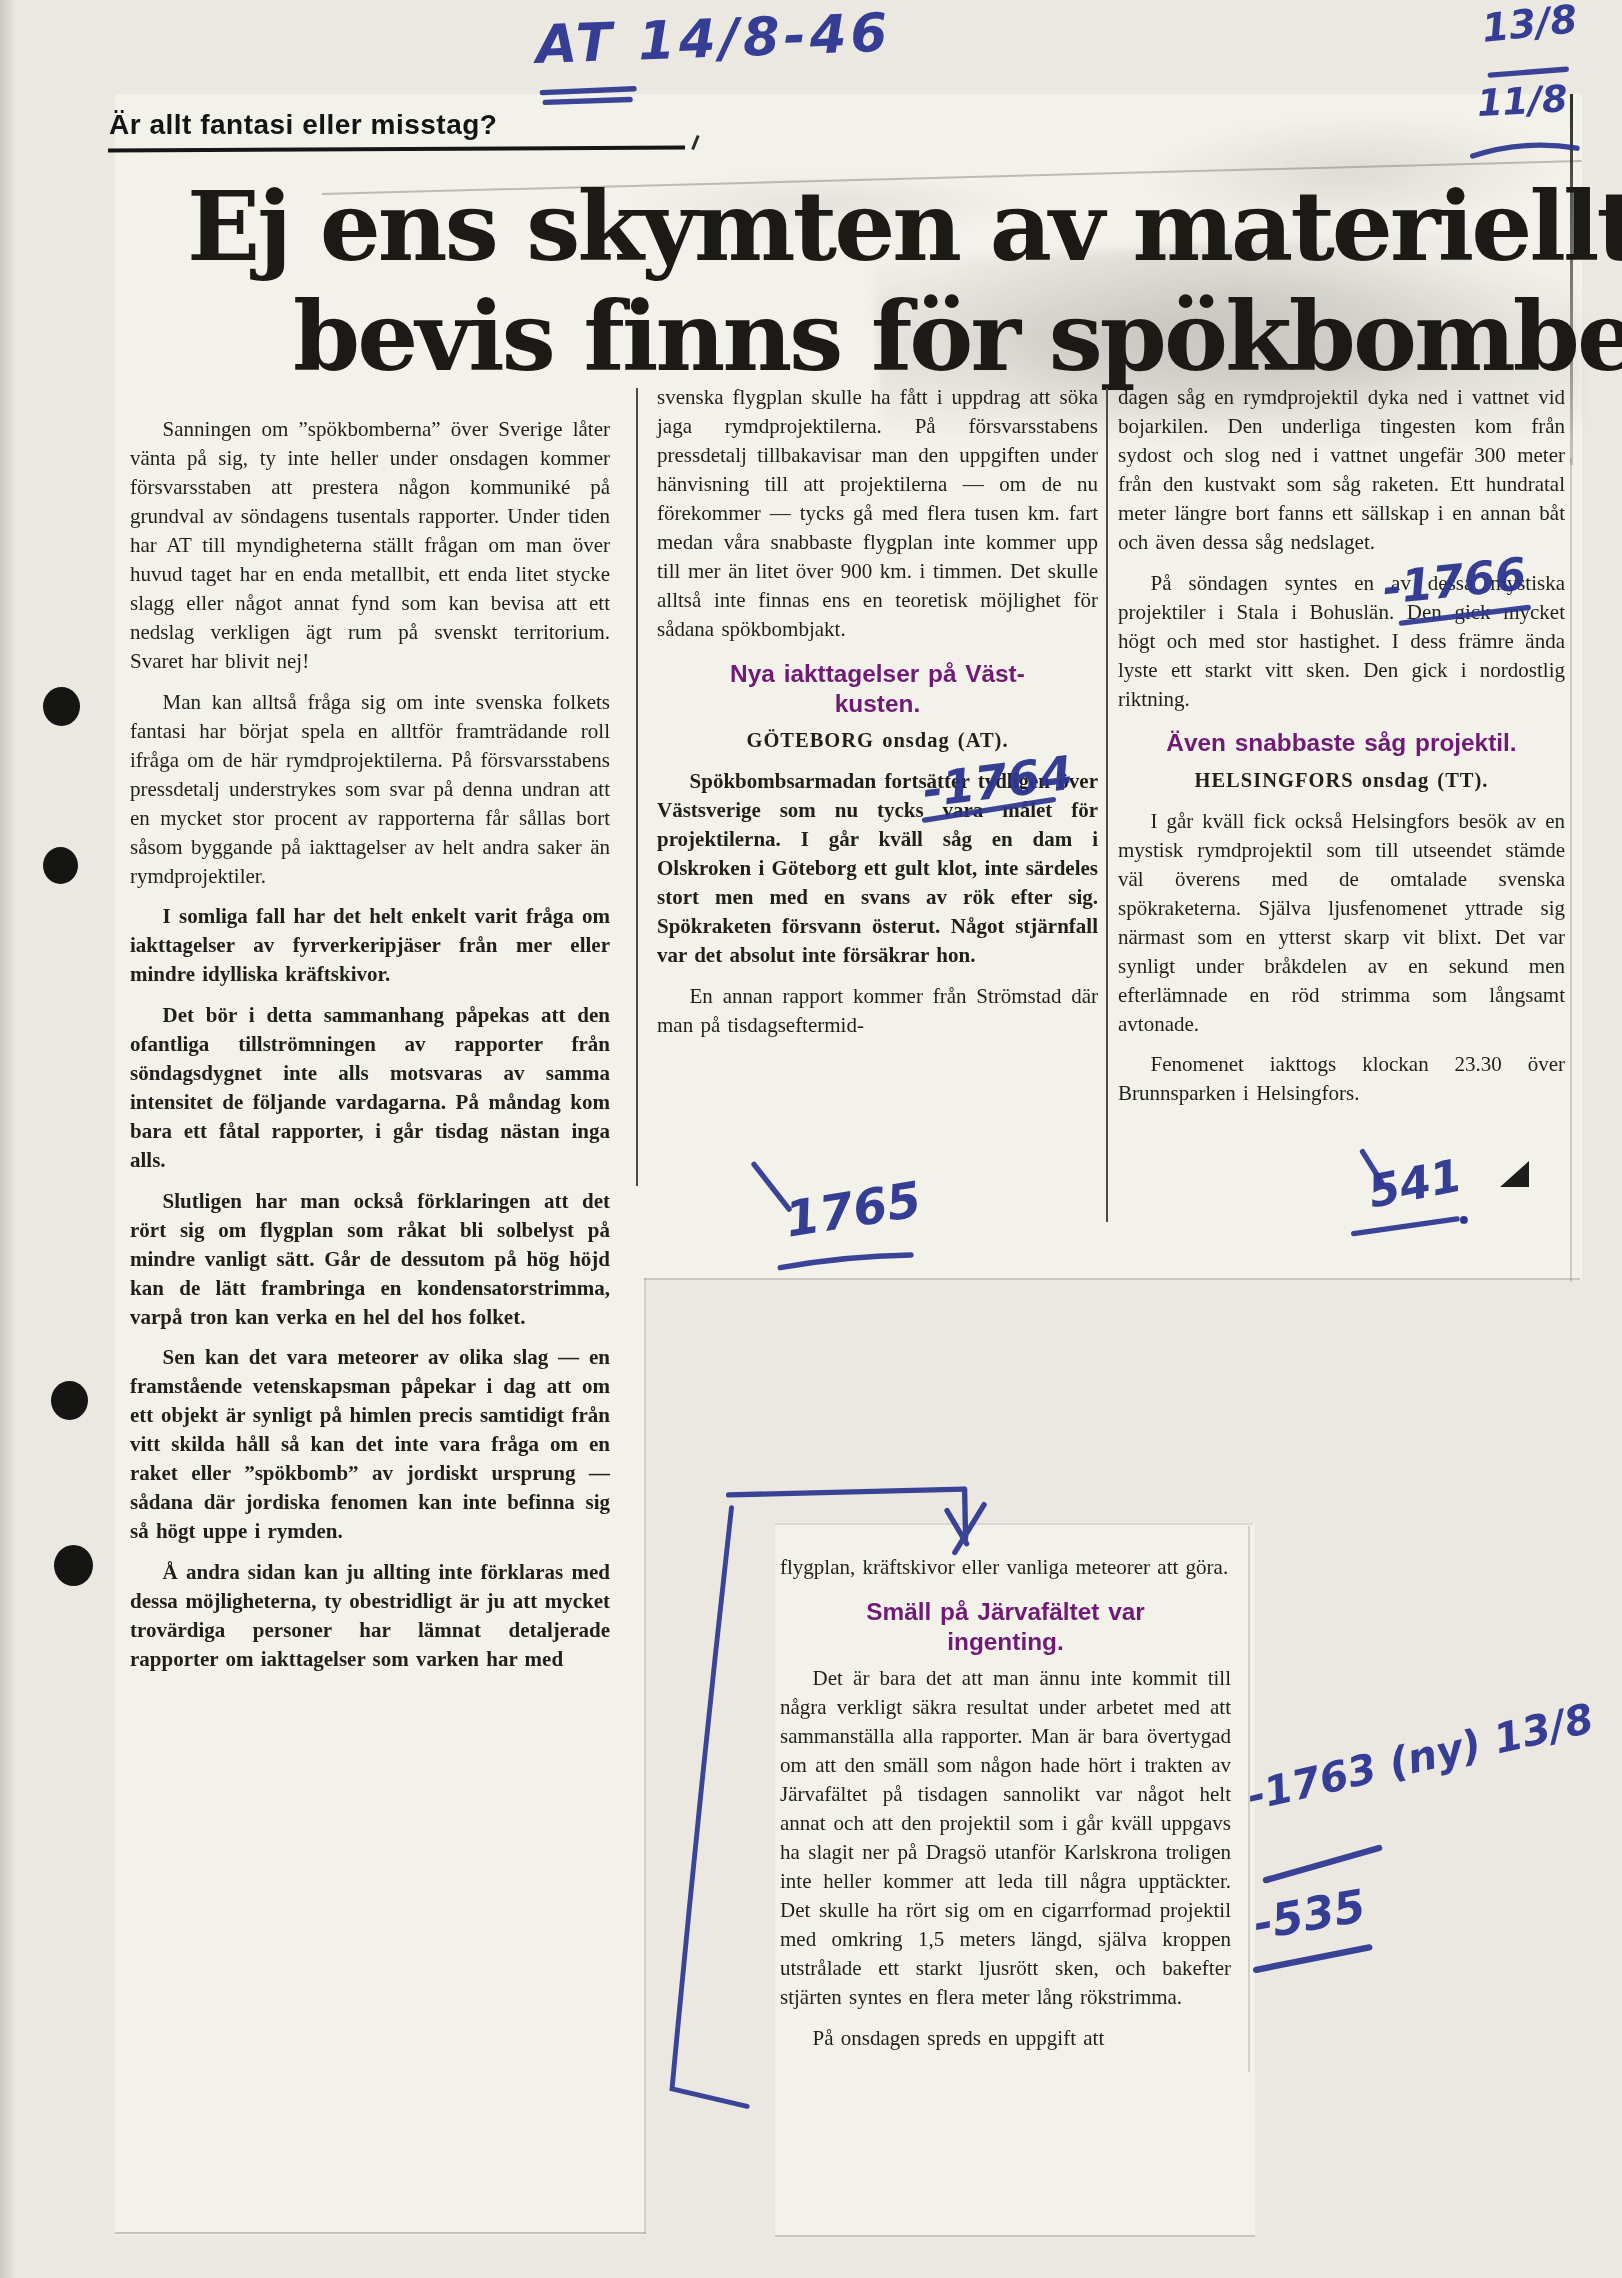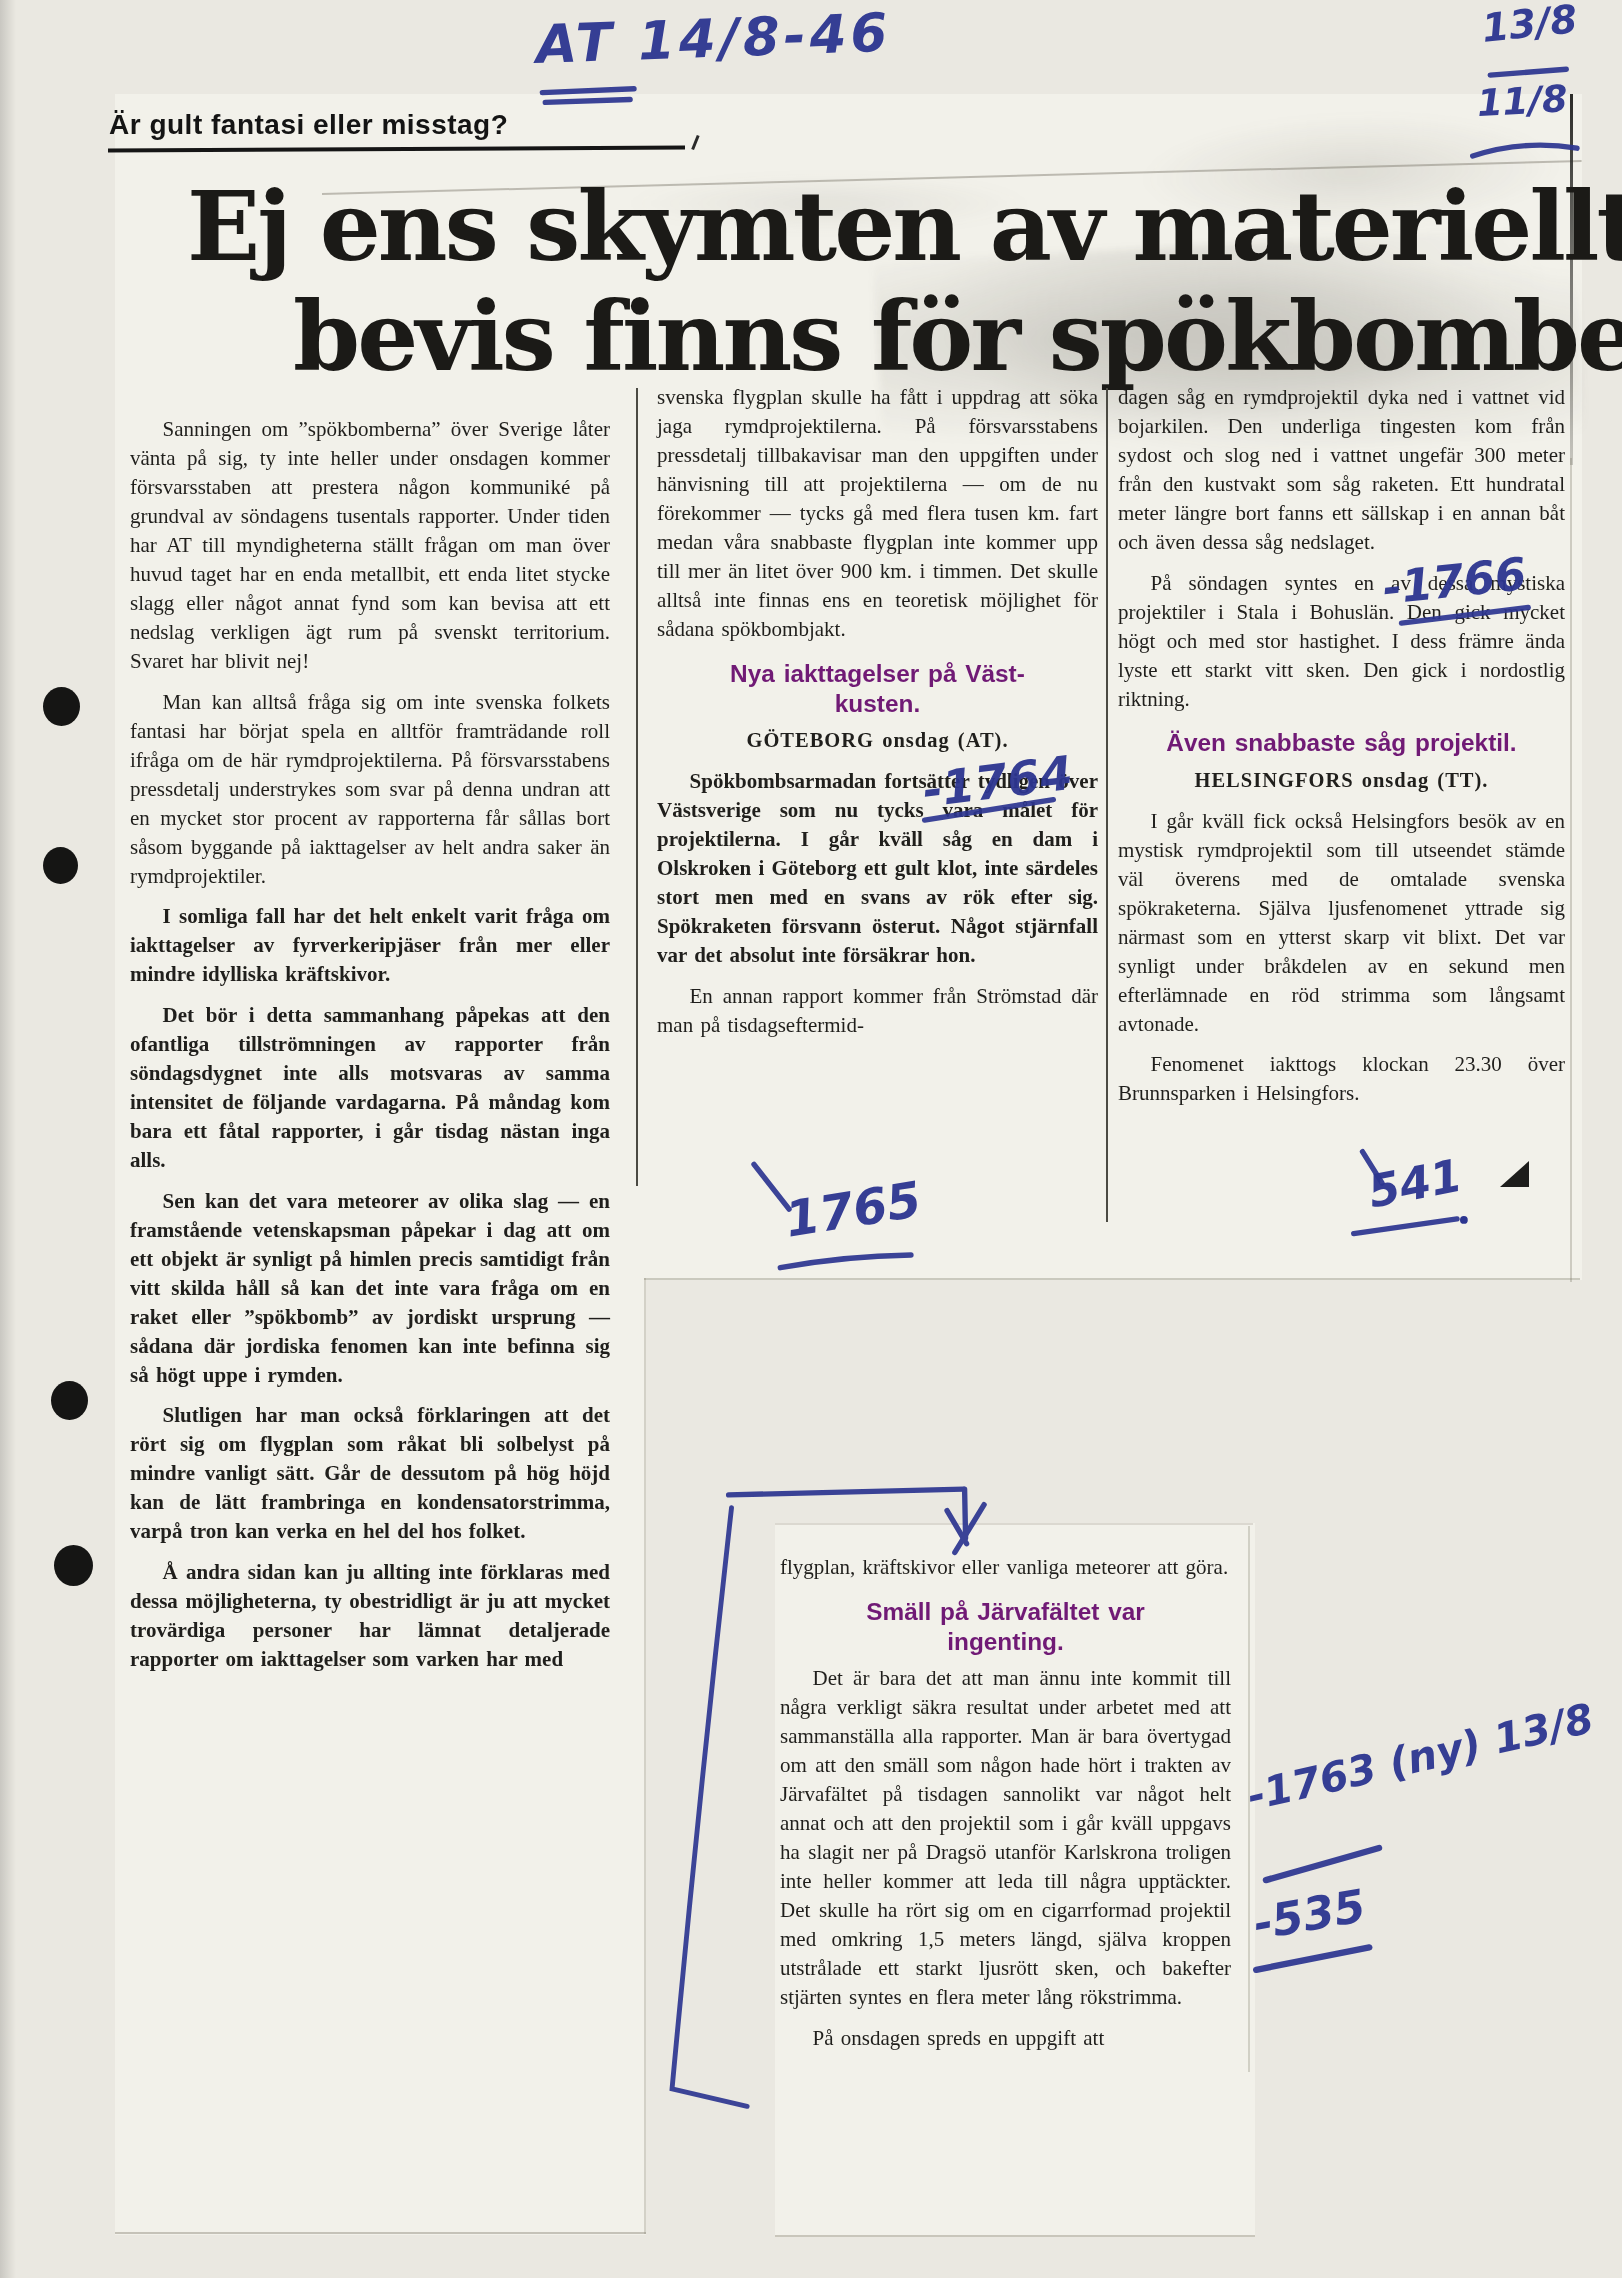--- a/index.html
+++ b/index.html
@@ -94,36 +94,36 @@
   <div class="edge" style="left:644px;top:1278px;width:2px;height:956px;background:rgba(140,135,120,.3);"></div>
   <div class="edge" style="left:1248px;top:1526px;width:2px;height:546px;background:rgba(150,145,128,.35);"></div>
   <div class="edge" style="left:775px;top:2235px;width:480px;height:2px;background:rgba(140,135,118,.4);"></div>
   <div class="edge" style="left:775px;top:1523px;width:478px;height:2px;background:rgba(150,145,130,.25);"></div>
 
   <div class="hole h1"></div>
   <div class="hole h2"></div>
   <div class="hole h3"></div>
   <div class="hole h4"></div>
 
-  <div class="kicker">Är gult fantasi eller misstag?</div>
+  <div class="kicker">Är allt fantasi eller misstag?</div>
   <div class="kicker-rule"></div>
   <div class="kicker-tick"></div>
   <div class="headline hl1">Ej ens skymten av materiellt</div>
   <div class="headline hl2">bevis finns för spökbomberna</div>
 
   <div class="colsep sep1"></div>
   <div class="colsep sep2"></div>
 
   <div class="col" id="col1">
     <p>Sanningen om ”spökbomberna” över Sverige låter vänta på sig, ty inte heller under onsdagen kommer försvarsstaben att prestera någon kommuniké på grundval av söndagens tusentals rapporter. Under tiden har AT till myndigheterna ställt frågan om man över huvud taget har en enda metallbit, ett enda litet stycke slagg eller något annat fynd som kan bevisa att ett nedslag verkligen ägt rum på svenskt territorium. Svaret har blivit nej!</p>
     <p>Man kan alltså fråga sig om inte svenska folkets fantasi har börjat spela en alltför framträdande roll ifråga om de här rymdprojektilerna. På försvarsstabens pressdetalj understrykes som svar på denna undran att en mycket stor procent av rapporterna får sållas bort såsom byggande på iakttagelser av helt andra saker än rymdprojektiler.</p>
     <p class="b">I somliga fall har det helt enkelt varit fråga om iakttagelser av fyrverkeripjäser från mer eller mindre idylliska kräftskivor.</p>
     <p class="b">Det bör i detta sammanhang påpekas att den ofantliga tillströmningen av rapporter från söndagsdygnet inte alls motsvaras av samma intensitet de följande vardagarna. På måndag kom bara ett fåtal rapporter, i går tisdag nästan inga alls.</p>
+    <p class="b">Slutligen har man också förklaringen att det rört sig om flygplan som råkat bli solbelyst på mindre vanligt sätt. Går de dessutom på hög höjd kan de lätt frambringa en kondensatorstrimma, varpå tron kan verka en hel del hos folket.</p>
     <p class="b">Sen kan det vara meteorer av olika slag — en framstående vetenskapsman påpekar i dag att om ett objekt är synligt på himlen precis samtidigt från vitt skilda håll så kan det inte vara fråga om en raket eller ”spökbomb” av jordiskt ursprung — sådana där jordiska fenomen kan inte befinna sig så högt uppe i rymden.</p>
-    <p class="b">Slutligen har man också förklaringen att det rört sig om flygplan som råkat bli solbelyst på mindre vanligt sätt. Går de dessutom på hög höjd kan de lätt frambringa en kondensatorstrimma, varpå tron kan verka en hel del hos folket.</p>
     <p class="b">Å andra sidan kan ju allting inte förklaras med dessa möjligheterna, ty obestridligt är ju att mycket trovärdiga personer har lämnat detaljerade rapporter om iakttagelser som varken har med</p>
   </div>
 
   <div class="col" id="col2">
     <p class="ni">svenska flygplan skulle ha fått i uppdrag att söka jaga rymdprojektilerna. På försvarsstabens pressdetalj tillbakavisar man den uppgiften under hänvisning till att projektilerna — om de nu förekommer — tycks gå med flera tusen km. fart medan våra snabbaste flygplan inte kommer upp till mer än litet över 900 km. i timmen. Det skulle alltså inte finnas ens en teoretisk möjlighet för sådana spökbombjakt.</p>
     <div class="subhead">
       <span style="display:block;">Nya iakttagelser på Väst-</span>
       <span style="display:block;">kusten.</span>
     </div>
     <p class="dateline">GÖTEBORG onsdag (AT).</p>

